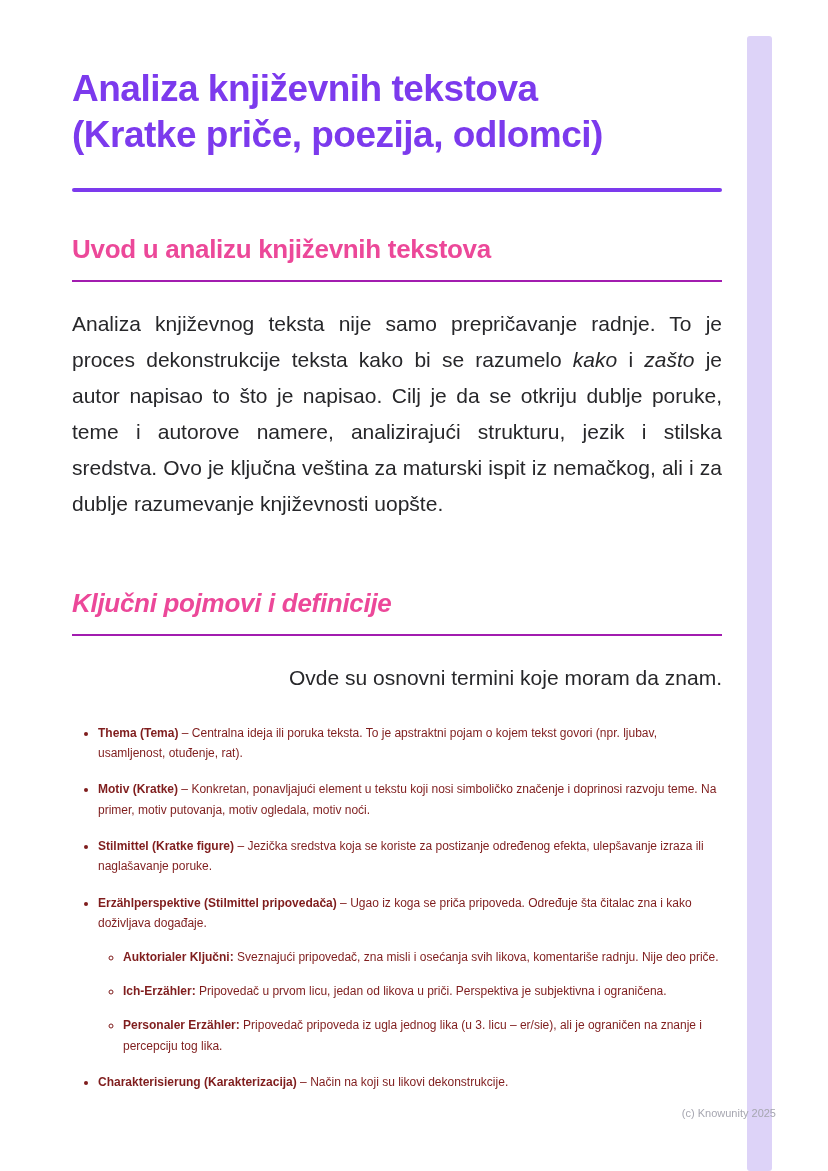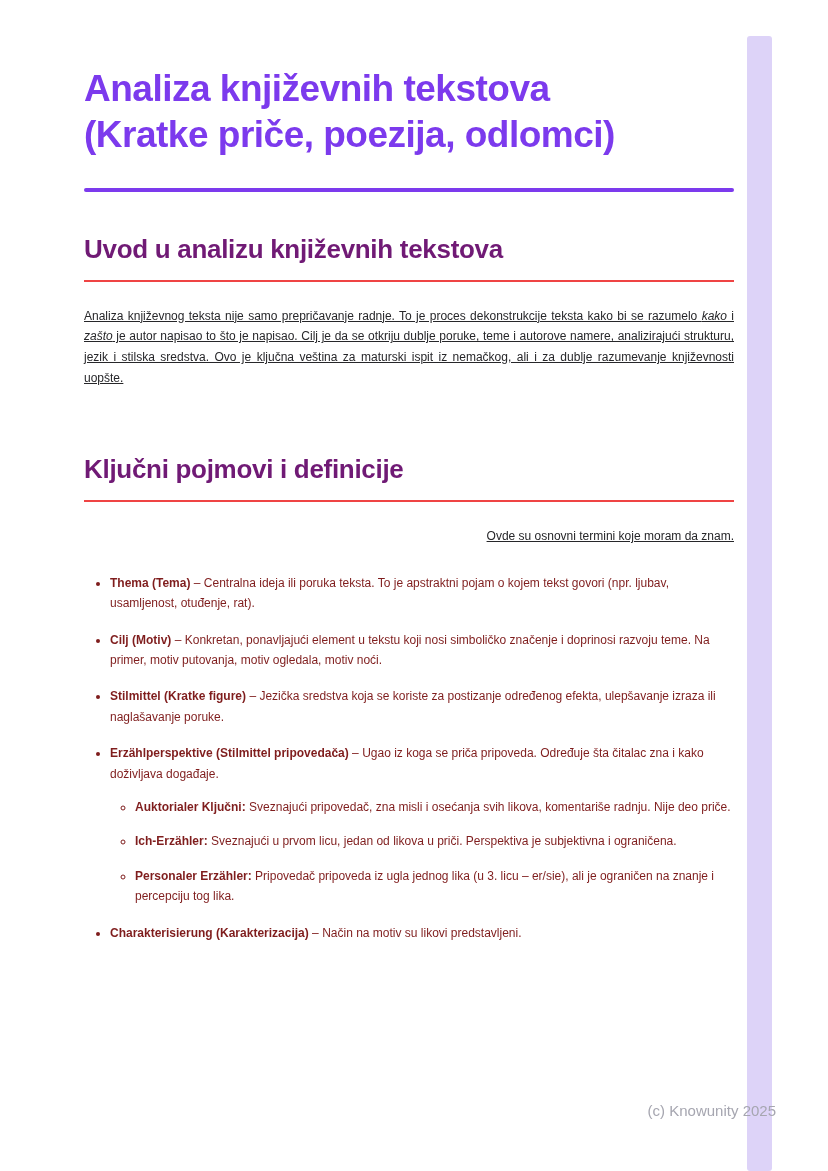--- a/index.html
+++ b/index.html
@@ -16,57 +16,57 @@
     position: absolute;
     top: 36px;
     right: 56px;
     width: 25px;
     bottom: 0;
     background: #ddd3f8;
     border-radius: 3px;
   }
   .content {
     position: absolute;
-    left: 84px;
+    left: 72px;
     top: 66px;
     width: 650px;
   }
   h1.page-title {
     color: #7c3aed;
     font-size: 37px;
     line-height: 1.24;
     font-weight: bold;
     letter-spacing: -0.5px;
     max-width: 580px;
   }
   .title-rule {
     height: 4px;
     background: #7c3aed;
     border-radius: 2px;
     margin-top: 30px;
   }
   h2.section-heading {
-    color: #701a75;
+    color: #ec4899;
     font-size: 26px;
     font-weight: bold;
     letter-spacing: -0.3px;
     margin-top: 42px;
     padding-bottom: 15px;
-    border-bottom: 2px solid #ef4444;
+    border-bottom: 2px solid #a21caf;
   }
   h2.section-heading.spaced {
     margin-top: 66px;
+    font-style: italic;
   }
   p.para {
     margin-top: 24px;
-    font-size: 12px;
+    font-size: 21px;
     line-height: 1.72;
     text-align: justify;
     color: #27272a;
-    text-decoration: underline;
   }
   p.para.plain {
     text-align: right;
   }
   em.inline-italic { font-style: italic; }
   ul.bullets {
     margin-top: 26px;
     padding-left: 26px;
     list-style: disc;
   }
@@ -85,21 +85,21 @@
     margin-bottom: 14px;
   }
   ul.sub > li:last-child {
     margin-bottom: 12px;
   }
   .term { font-weight: bold; }
   .page-footer {
     position: absolute;
     right: 52px;
     bottom: 52px;
-    font-size: 15px;
+    font-size: 11px;
     color: #a6a6b0;
     z-index: 2;
   }
 </style>
 </head>
 <body>
 
 <div class="accent-stripe"></div>
 
 <div class="content">
@@ -113,31 +113,31 @@
   <p class="para"><span>Analiza književnog teksta nije samo prepričavanje radnje. To je proces dekonstrukcije teksta kako bi se razumelo </span><em class="inline-italic">kako</em><span> i </span><em class="inline-italic">zašto</em><span> je autor napisao to što je napisao. Cilj je da se otkriju dublje poruke, teme i autorove namere, analizirajući strukturu, jezik i stilska sredstva. Ovo je ključna veština za maturski ispit iz nemačkog, ali i za dublje razumevanje književnosti uopšte.</span></p>
 
   <h2 class="section-heading spaced">Ključni pojmovi i definicije</h2>
 
   <p class="para plain">Ovde su osnovni termini koje moram da znam.</p>
 
   <ul class="bullets">
 
     <li><span class="term">Thema (Tema)</span> <span>–</span> <span>Centralna ideja ili poruka teksta. To je apstraktni pojam o kojem tekst govori (npr. ljubav, usamljenost, otuđenje, rat).</span></li>
 
-    <li><span class="term">Cilj (Motiv)</span> <span>–</span> <span>Konkretan, ponavljajući element u tekstu koji nosi simboličko značenje i doprinosi razvoju teme. Na primer, motiv putovanja, motiv ogledala, motiv noći.</span></li>
+    <li><span class="term">Motiv (Kratke)</span> <span>–</span> <span>Konkretan, ponavljajući element u tekstu koji nosi simboličko značenje i doprinosi razvoju teme. Na primer, motiv putovanja, motiv ogledala, motiv noći.</span></li>
 
     <li><span class="term">Stilmittel (Kratke figure)</span> <span>–</span> <span>Jezička sredstva koja se koriste za postizanje određenog efekta, ulepšavanje izraza ili naglašavanje poruke.</span></li>
 
     <li><span class="term">Erzählperspektive (Stilmittel pripovedača)</span> <span>–</span> <span>Ugao iz koga se priča pripoveda. Određuje šta čitalac zna i kako doživljava događaje.</span>
       <ul class="sub">
         <li><span class="term">Auktorialer Ključni:</span> <span>Sveznajući pripovedač, zna misli i osećanja svih likova, komentariše radnju. Nije deo priče.</span></li>
-        <li><span class="term">Ich-Erzähler:</span> <span>Sveznajući u prvom licu, jedan od likova u priči. Perspektiva je subjektivna i ograničena.</span></li>
+        <li><span class="term">Ich-Erzähler:</span> <span>Pripovedač u prvom licu, jedan od likova u priči. Perspektiva je subjektivna i ograničena.</span></li>
         <li><span class="term">Personaler Erzähler:</span> <span>Pripovedač pripoveda iz ugla jednog lika (u 3. licu – er/sie), ali je ograničen na znanje i percepciju tog lika.</span></li>
       </ul>
     </li>
 
-    <li><span class="term">Charakterisierung (Karakterizacija)</span> <span>–</span> <span>Način na motiv su likovi predstavljeni.</span></li>
+    <li><span class="term">Charakterisierung (Karakterizacija)</span> <span>–</span> <span>Način na koji su likovi dekonstrukcije.</span></li>
 
   </ul>
 
 </div>
 
 <div class="page-footer">(c) Knowunity 2025</div>
 
 </body></html>

